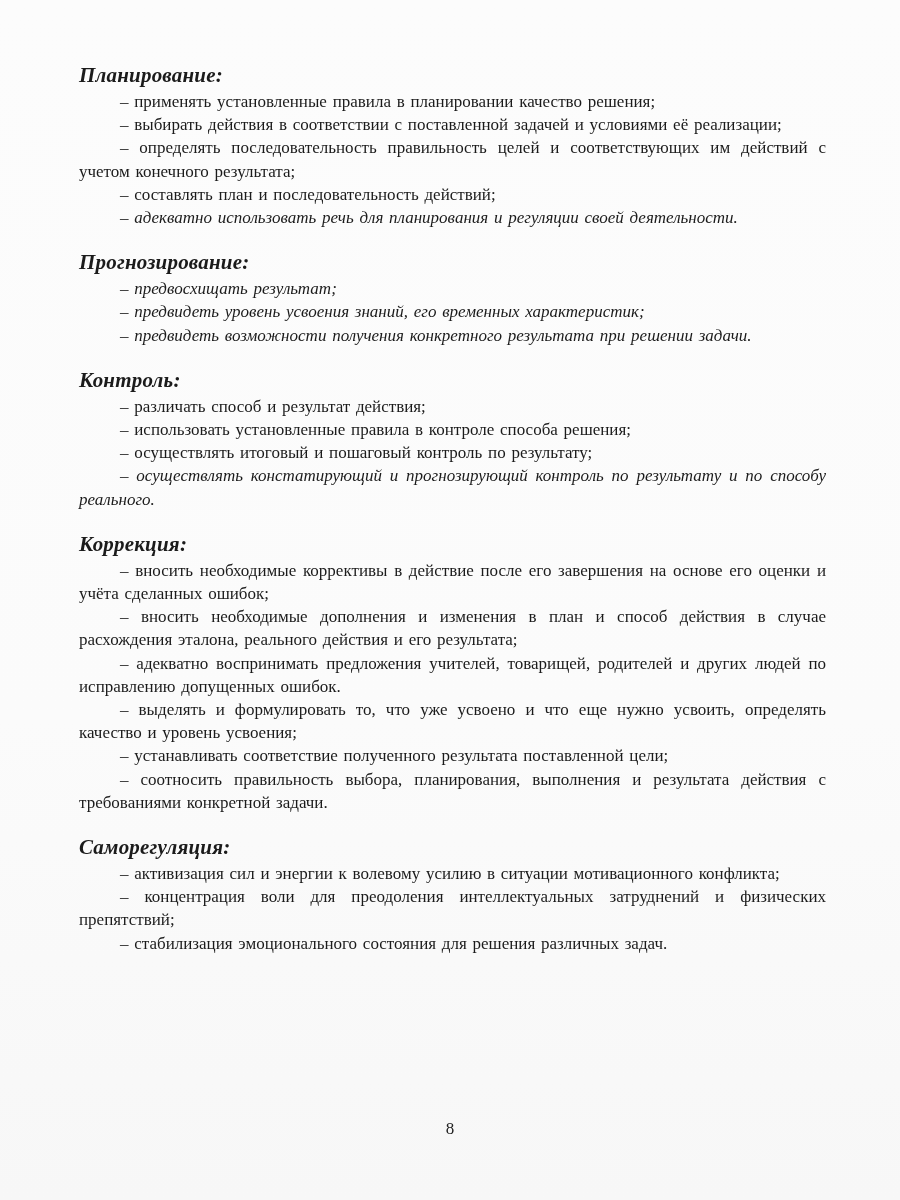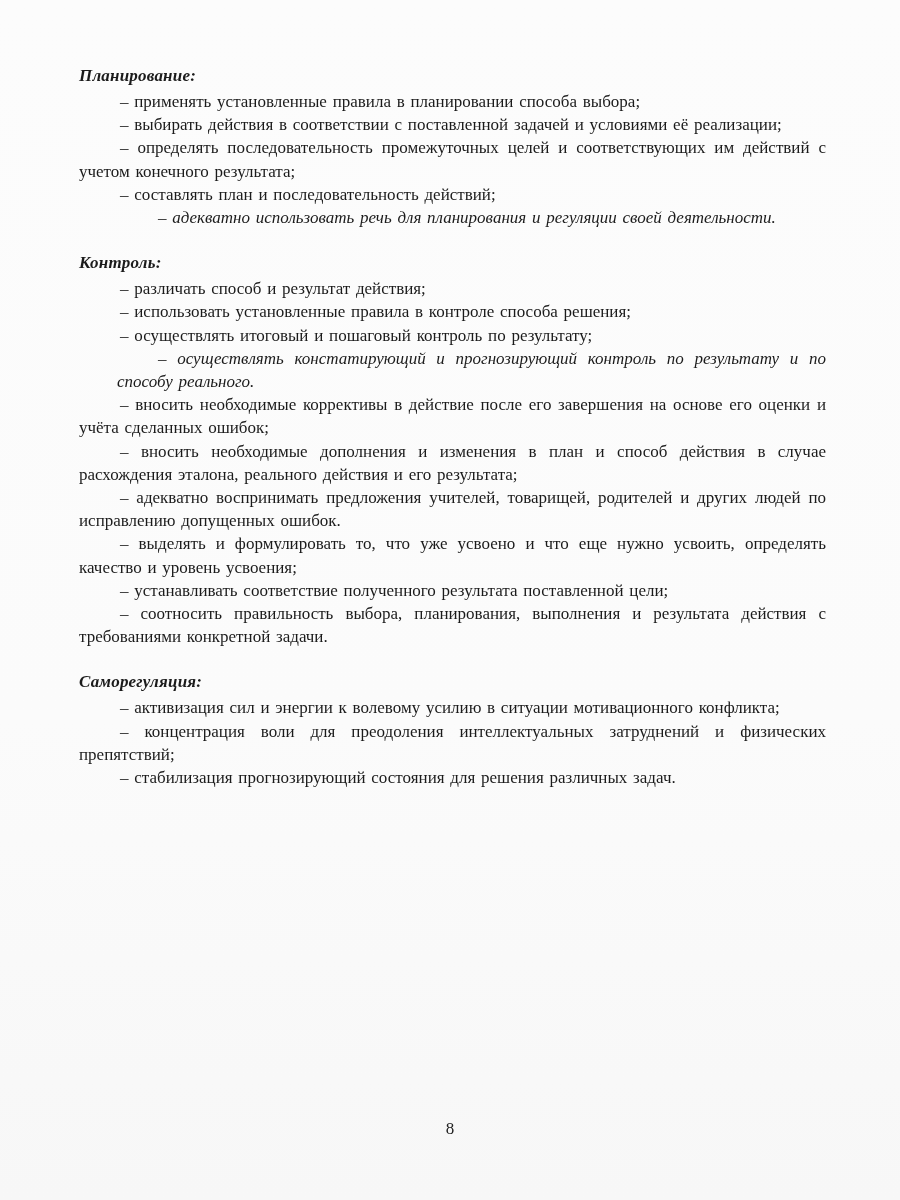--- a/index.html
+++ b/index.html
@@ -24,83 +24,89 @@
   .content {
     position: absolute;
     left: 79px;
     top: 64px;
     width: 747px;
   }
   .doc-section {
     margin: 0;
   }
   .section-heading {
-    font-size: 17px;
+    font-size: 21px;
     font-weight: bold;
     font-style: italic;
     line-height: 23px;
     margin: 22px 0 3px 0;
     letter-spacing: 0.2px;
   }
   .doc-section:first-child .section-heading {
     margin-top: 0;
   }
   .bullet {
     font-size: 17px;
     line-height: 23.2px;
     margin: 0;
     text-align: justify;
     text-indent: 41px;
     word-spacing: 1.5px;
   }
   .bullet.italic {
     font-style: italic;
-    margin-left: 38px;
   }
   .page-number {
     position: absolute;
     left: 0;
     top: 1119px;
     width: 900px;
     text-align: center;
     font-size: 17px;
     color: #222222;
   }
 </style>
 </head>
 <body>
 
 <div class="page">
   <main class="content" id="sections-root">
       <section class="doc-section">
         <h2 class="section-heading">Планирование:</h2>
-        <p class="bullet">– применять установленные правила в планировании способа выбора;</p>
+        <p class="bullet">– применять установленные правила в планировании качество решения;</p>
         <p class="bullet">– выбирать действия в соответствии с поставленной задачей и условиями её реализации;</p>
-        <p class="bullet">– определять последовательность промежуточных целей и соответствующих им действий с учетом конечного результата;</p>
+        <p class="bullet">– определять последовательность правильность целей и соответствующих им действий с учетом конечного результата;</p>
         <p class="bullet">– составлять план и последовательность действий;</p>
         <p class="bullet italic">– адекватно использовать речь для планирования и регуляции своей деятельности.</p>
+      </section>
+      <section class="doc-section">
+        <h2 class="section-heading">Прогнозирование:</h2>
+        <p class="bullet italic">– предвосхищать результат;</p>
+        <p class="bullet italic">– предвидеть уровень усвоения знаний, его временных характеристик;</p>
+        <p class="bullet italic">– предвидеть возможности получения конкретного результата при решении задачи.</p>
       </section>
       <section class="doc-section">
         <h2 class="section-heading">Контроль:</h2>
         <p class="bullet">– различать способ и результат действия;</p>
         <p class="bullet">– использовать установленные правила в контроле способа решения;</p>
         <p class="bullet">– осуществлять итоговый и пошаговый контроль по результату;</p>
         <p class="bullet italic">– осуществлять констатирующий и прогнозирующий контроль по результату и по способу реального.</p>
       </section>
       <section class="doc-section">
+        <h2 class="section-heading">Коррекция:</h2>
         <p class="bullet">– вносить необходимые коррективы в действие после его завершения на основе его оценки и учёта сделанных ошибок;</p>
         <p class="bullet">– вносить необходимые дополнения и изменения в план и способ действия в случае расхождения эталона, реального действия и его результата;</p>
         <p class="bullet">– адекватно воспринимать предложения учителей, товарищей, родителей и других людей по исправлению допущенных ошибок.</p>
       </section>
       <section class="doc-section">
         <p class="bullet">– выделять и формулировать то, что уже усвоено и что еще нужно усвоить, определять качество и уровень усвоения;</p>
         <p class="bullet">– устанавливать соответствие полученного результата поставленной цели;</p>
         <p class="bullet">– соотносить правильность выбора, планирования, выполнения и результата действия с требованиями конкретной задачи.</p>
       </section>
       <section class="doc-section">
         <h2 class="section-heading">Саморегуляция:</h2>
         <p class="bullet">– активизация сил и энергии к волевому усилию в ситуации мотивационного конфликта;</p>
         <p class="bullet">– концентрация воли для преодоления интеллектуальных затруднений и физических препятствий;</p>
-        <p class="bullet">– стабилизация прогнозирующий состояния для решения различных задач.</p>
+        <p class="bullet">– стабилизация эмоционального состояния для решения различных задач.</p>
       </section>
     </main>
   <div class="page-number">8</div>
 </div>
 
 </body></html>

